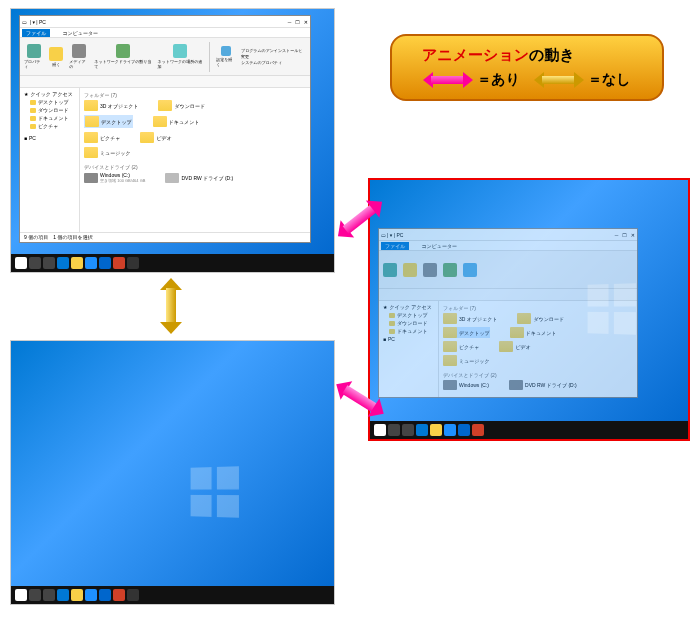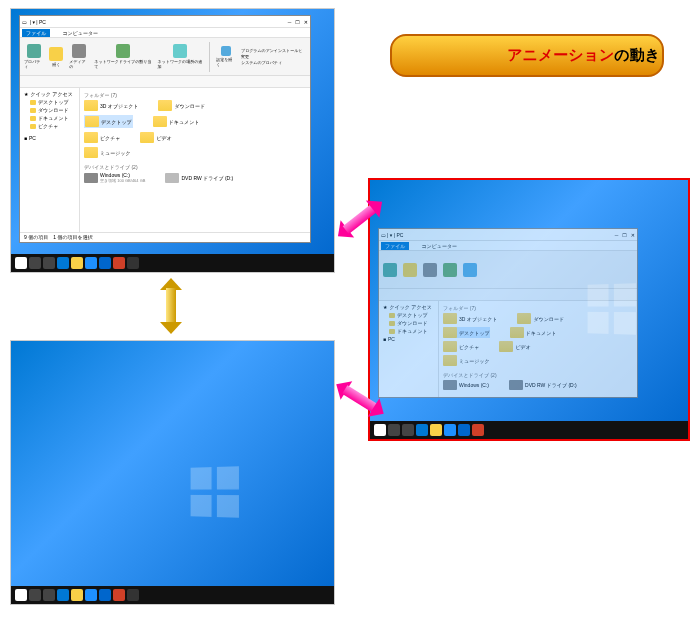--- a/index.html
+++ b/index.html
@@ -37,21 +37,21 @@
 .folder-ic { width: 6px; height: 5px; background: #f8d048; border-radius: 1px; display: inline-block; }
 .exp-content { flex: 1; padding: 4px; }
 .folder-group { margin-bottom: 6px; }
 .group-title { font-size: 5px; color: #666; margin-bottom: 2px; }
 .folder-row { display: flex; gap: 20px; }
 .folder-item { display: flex; align-items: center; gap: 2px; font-size: 5px; }
 .big-folder { width: 14px; height: 11px; background: linear-gradient(#ffd966,#f8d048); border-radius: 1px; }
 .drive-ic { width: 14px; height: 10px; background: #888; border-radius: 1px; }
 .exp-status { position: absolute; bottom: 0; left: 0; right: 0; height: 10px; font-size: 5px; padding: 1px 4px; background: #fff; border-top: 1px solid #e0e0e0; }
 
-.legend-box { position: absolute; background: linear-gradient(#ffd040, #e08800); border: 2px solid #c06000; border-radius: 16px; padding: 10px 2px; text-align: right; }
+.legend-box { position: absolute; background: linear-gradient(#ffd040, #e08800); border: 2px solid #c06000; border-radius: 16px; padding: 10px 30px; text-align: left; }
 .legend-title { font-size: 15px; font-weight: bold; }
 .legend-title .red { color: #d00; }
 .legend-row { display: flex; align-items: center; justify-content: center; gap: 14px; margin-top: 6px; }
 .legend-item { display: flex; align-items: center; gap: 4px; font-size: 14px; font-weight: bold; }
 
 .arrow-h { position: relative; width: 50px; height: 16px; }
 .arrow-h .bar { position: absolute; top: 4px; left: 8px; right: 8px; height: 8px; }
 .arrow-h .head-l, .arrow-h .head-r { position: absolute; top: 0; width: 0; height: 0; border-top: 8px solid transparent; border-bottom: 8px solid transparent; }
 .arrow-h .head-l { left: 0; }
 .arrow-h .head-r { right: 0; }
@@ -362,20 +362,38 @@
       <div class="taskbar-icon" style="background:#0066cc"></div>
       <div class="taskbar-icon" style="background:#d04028"></div>
     </div>
   </div>
 </div>
 
 <div class="legend-box" style="right:36px; top:34px; width:274px;">
   <div class="legend-title">
     <span class="red">アニメーション</span><span>の動き</span>
   </div>
+  <div class="legend-row">
+    <div class="legend-item">
+      <div class="arrow-h pink">
+          <div class="head-l"></div>
+          <div class="bar"></div>
+          <div class="head-r"></div>
+        </div>
+      <span>＝あり</span>
+    </div>
+    <div class="legend-item">
+      <div class="arrow-h gold">
+          <div class="head-l"></div>
+          <div class="bar"></div>
+          <div class="head-r"></div>
+        </div>
+      <span>＝なし</span>
+    </div>
+  </div>
 </div>
 
 <div class="arrow-v gold-v" style="left:160px; top:278px;">
   <div class="head-t"></div>
     <div class="bar"></div>
     <div class="head-b"></div>
 </div>
 
 <div class="arrow-diag pink-d" style="left:332px; top:208px; transform:rotate(-38deg);">
   <div class="head-l"></div>

